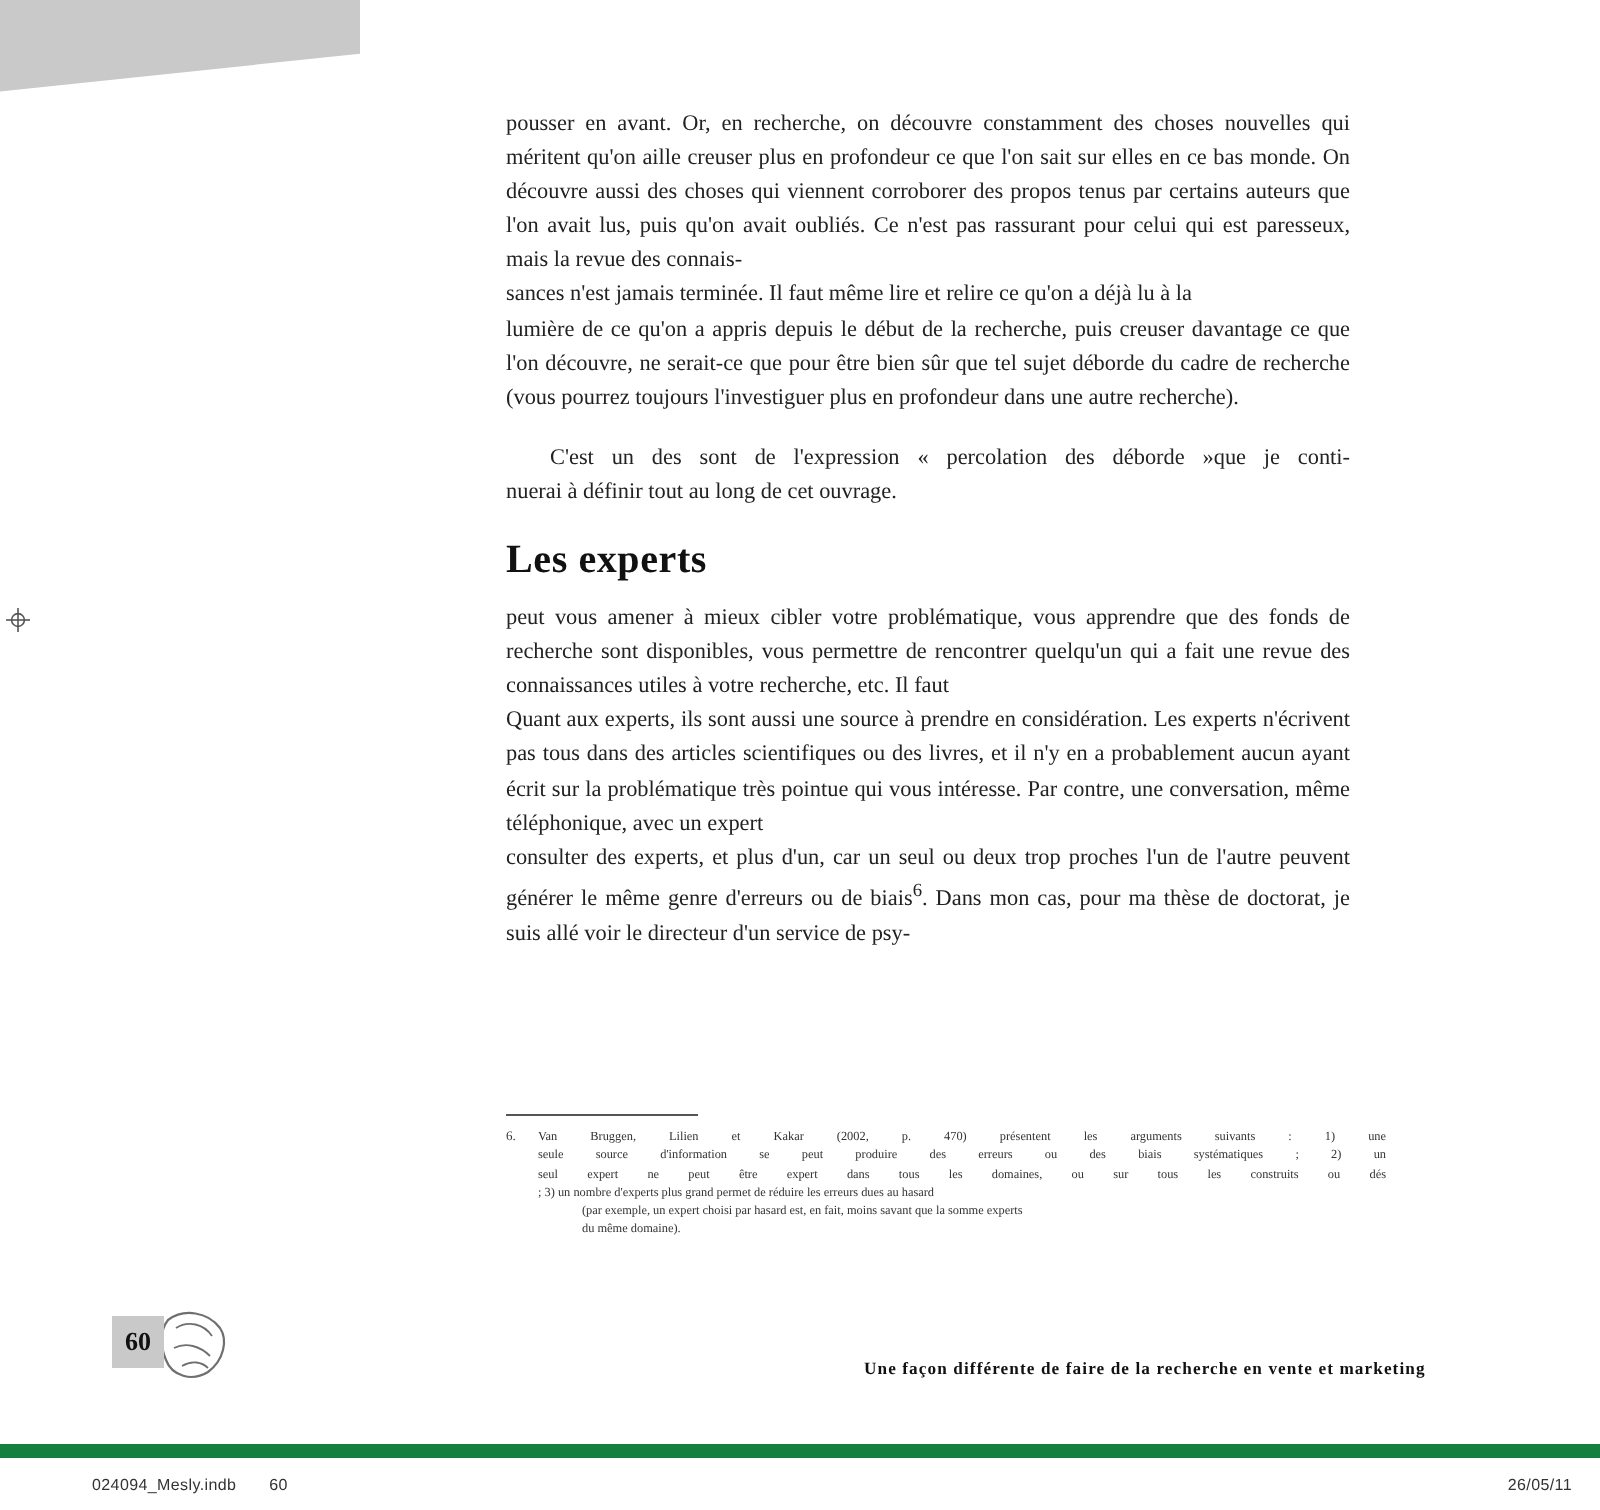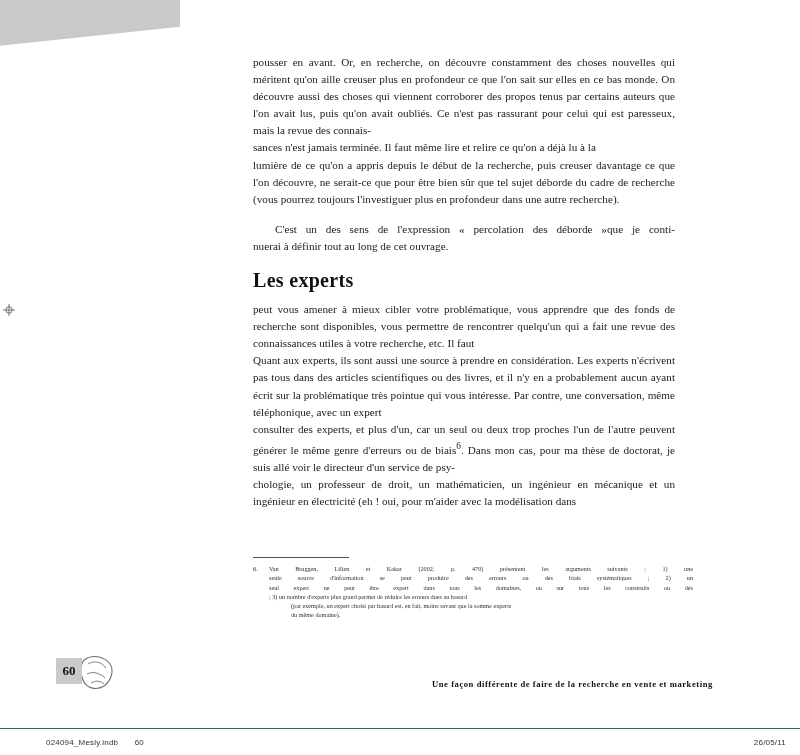--- a/index.html
+++ b/index.html
@@ -158,21 +158,21 @@
   .reg-left { left: 3px; top: 304px; }
   .reg-bottom { left: 424px; top: 735px; }
 
   
   .status-bar {
     position: absolute;
     left: 0;
     bottom: 0;
     width: 800px;
     height: 26px;
-    border-top: 1px solid #15803d;
+    border-top: 7px solid #15803d;
     background: #ffffff;
     display: flex;
     align-items: center;
     font-family: "Liberation Sans", sans-serif;
     font-size: 8px;
     color: #333;
   }
   .status-left {
     position: absolute;
     left: 46px;
@@ -207,38 +207,34 @@
 </div>
 
 <div class="text-column">
 
   <p class="para">pousser en avant. Or, en recherche, on découvre constamment des choses nouvelles qui méritent qu'on aille creuser plus en profondeur ce que l'on sait sur elles en ce bas monde. On découvre aussi des choses qui viennent corroborer des propos tenus par certains auteurs que l'on avait lus, puis qu'on avait oubliés. Ce n'est pas rassurant pour celui qui est paresseux, mais la revue des connais-</p>
   <p class="para">sances n'est jamais terminée. Il faut même lire et relire ce qu'on a déjà lu à la</p>
   <p class="para">lumière de ce qu'on a appris depuis le début de la recherche, puis creuser davantage ce que l'on découvre, ne serait-ce que pour être bien sûr que tel sujet déborde du cadre de recherche (vous pourrez toujours l'investiguer plus en profondeur dans une autre recherche).</p>
 
   <p class="para indented gap-md">
     <span class="stretch">
-      <span>C'est un des sens de l'expression «</span>
+      <span>C'est un des sont de l'expression «</span>
       <span>percolation des déborde</span>
       <span>»que je conti-</span>
     </span>
   </p>
   <p class="para">nuerai à définir tout au long de cet ouvrage.</p>
 
 
   <h2 class="section-title">Les experts</h2>
 
   <p class="para">peut vous amener à mieux cibler votre problématique, vous apprendre que des fonds de recherche sont disponibles, vous permettre de rencontrer quelqu'un qui a fait une revue des connaissances utiles à votre recherche, etc. Il faut</p>
   <p class="para">Quant aux experts, ils sont aussi une source à prendre en considération. Les experts n'écrivent pas tous dans des articles scientifiques ou des livres, et il n'y en a probablement aucun ayant écrit sur la problématique très pointue qui vous intéresse. Par contre, une conversation, même téléphonique, avec un expert</p>
   <p class="para">
     <span>consulter des experts, et plus d'un, car un seul ou deux trop proches l'un de l'autre peuvent générer le même genre d'erreurs ou de biais</span><sup>6</sup><span>. Dans mon cas, pour ma thèse de doctorat, je suis allé voir le directeur d'un service de psy-</span>
-  </p>
-  <p class="para">
-    <span>chologie, un professeur de droit, un mathématicien, un ingénieur en mécanique et un ingénieur en électricité (eh</span>
-    <span>! oui, pour m'aider avec la modélisation dans</span>
   </p>
 
 </div>
 
 <div class="footnote-area">
   <div class="footnote-rule"></div>
   <div class="footnote-row">
     <div class="footnote-num">6.</div>
     <div class="footnote-body">
       <p class="spread">

